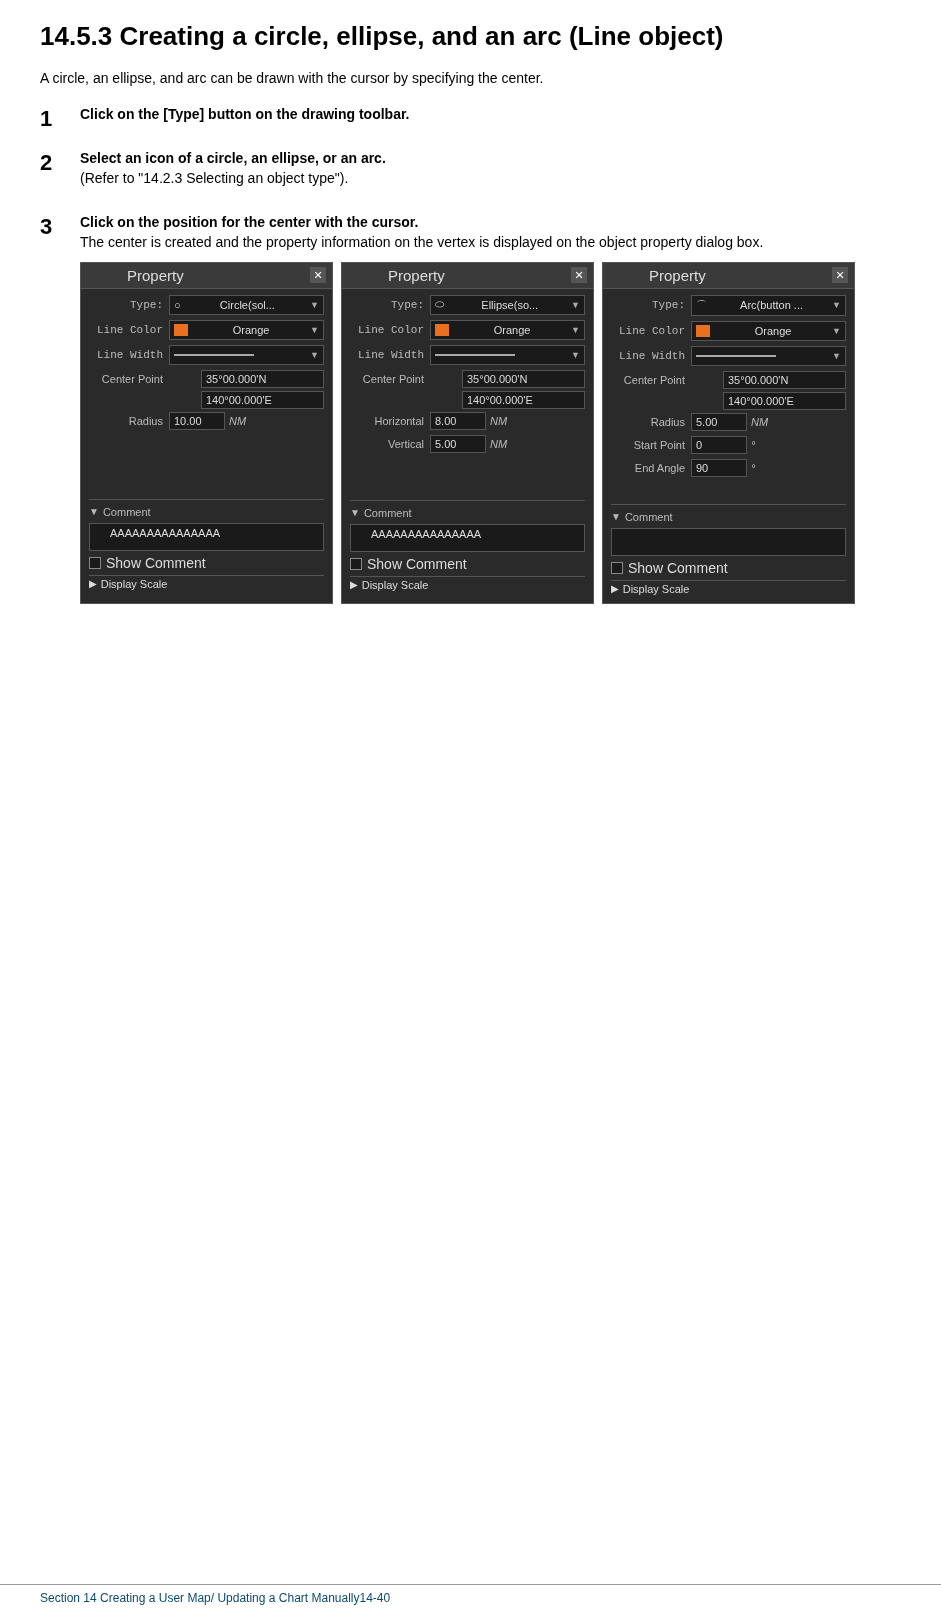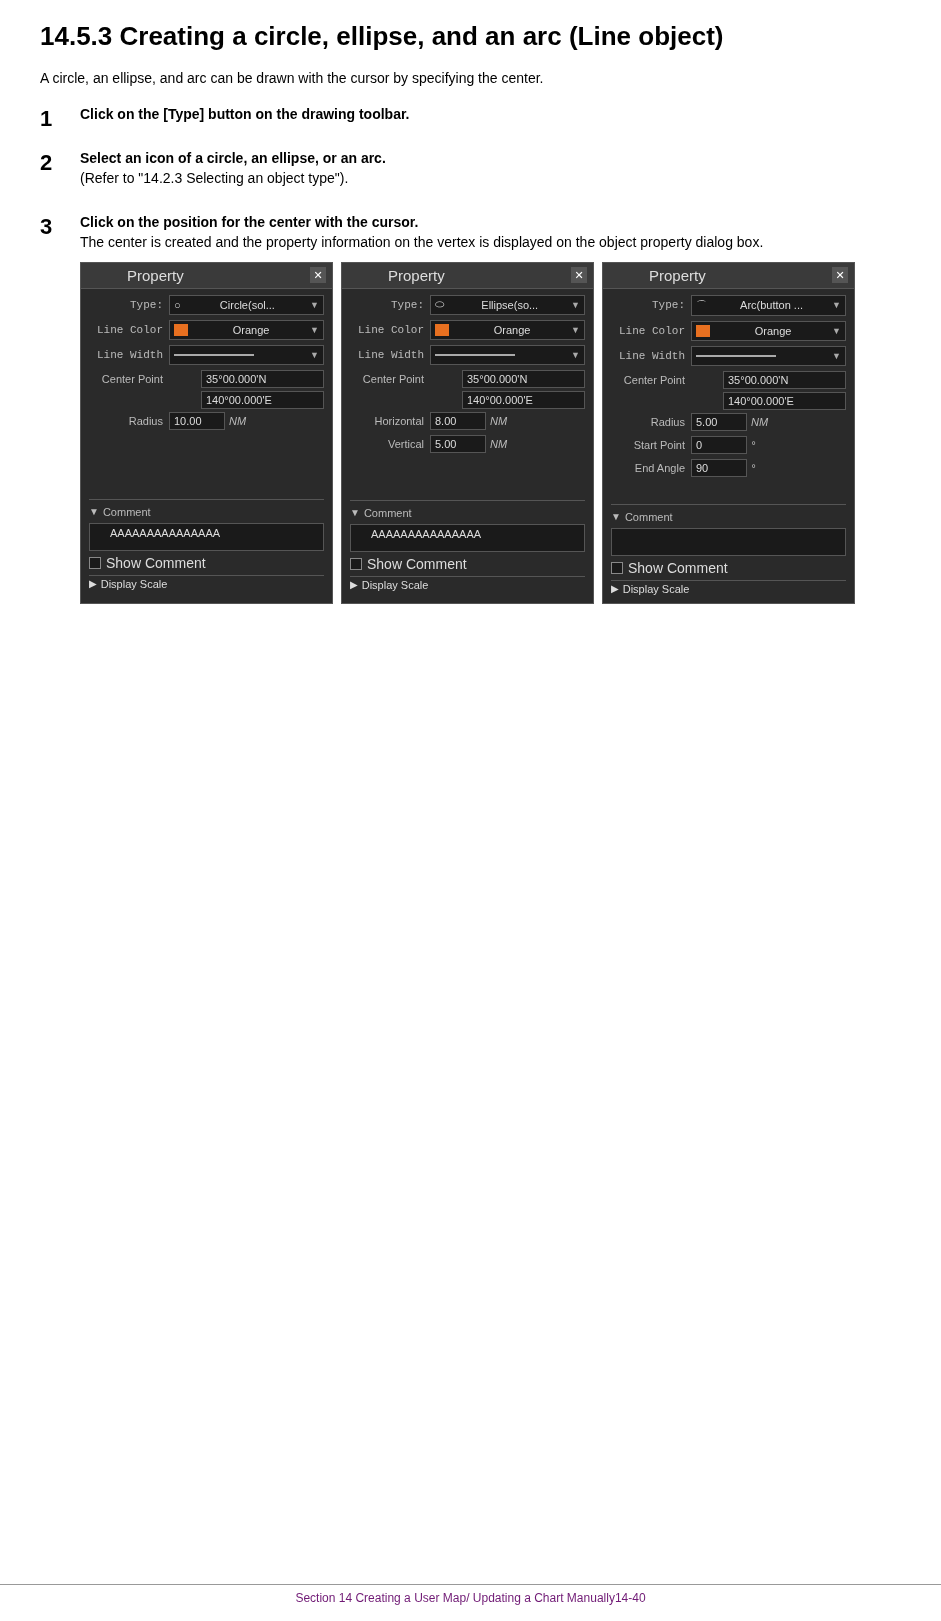--- a/index.html
+++ b/index.html
@@ -237,25 +237,25 @@
     .display-scale-label {
       color: #ddd;
       font-size: 11px;
     }
     .footer {
       position: fixed;
       bottom: 10px;
       left: 0;
       width: 941px;
       display: flex;
-      justify-content: center;
+      justify-content: flex-start;
       padding: 6px 40px;
       border-top: 1px solid #999;
       font-size: 12px;
-      color: #701a75;
+      color: #0c4a6e;
       background: #fff;
     }
     .line-width-bar {
       display: inline-block;
       height: 2px;
       background: #aaa;
       width: 80px;
       vertical-align: middle;
     }
   </style>

